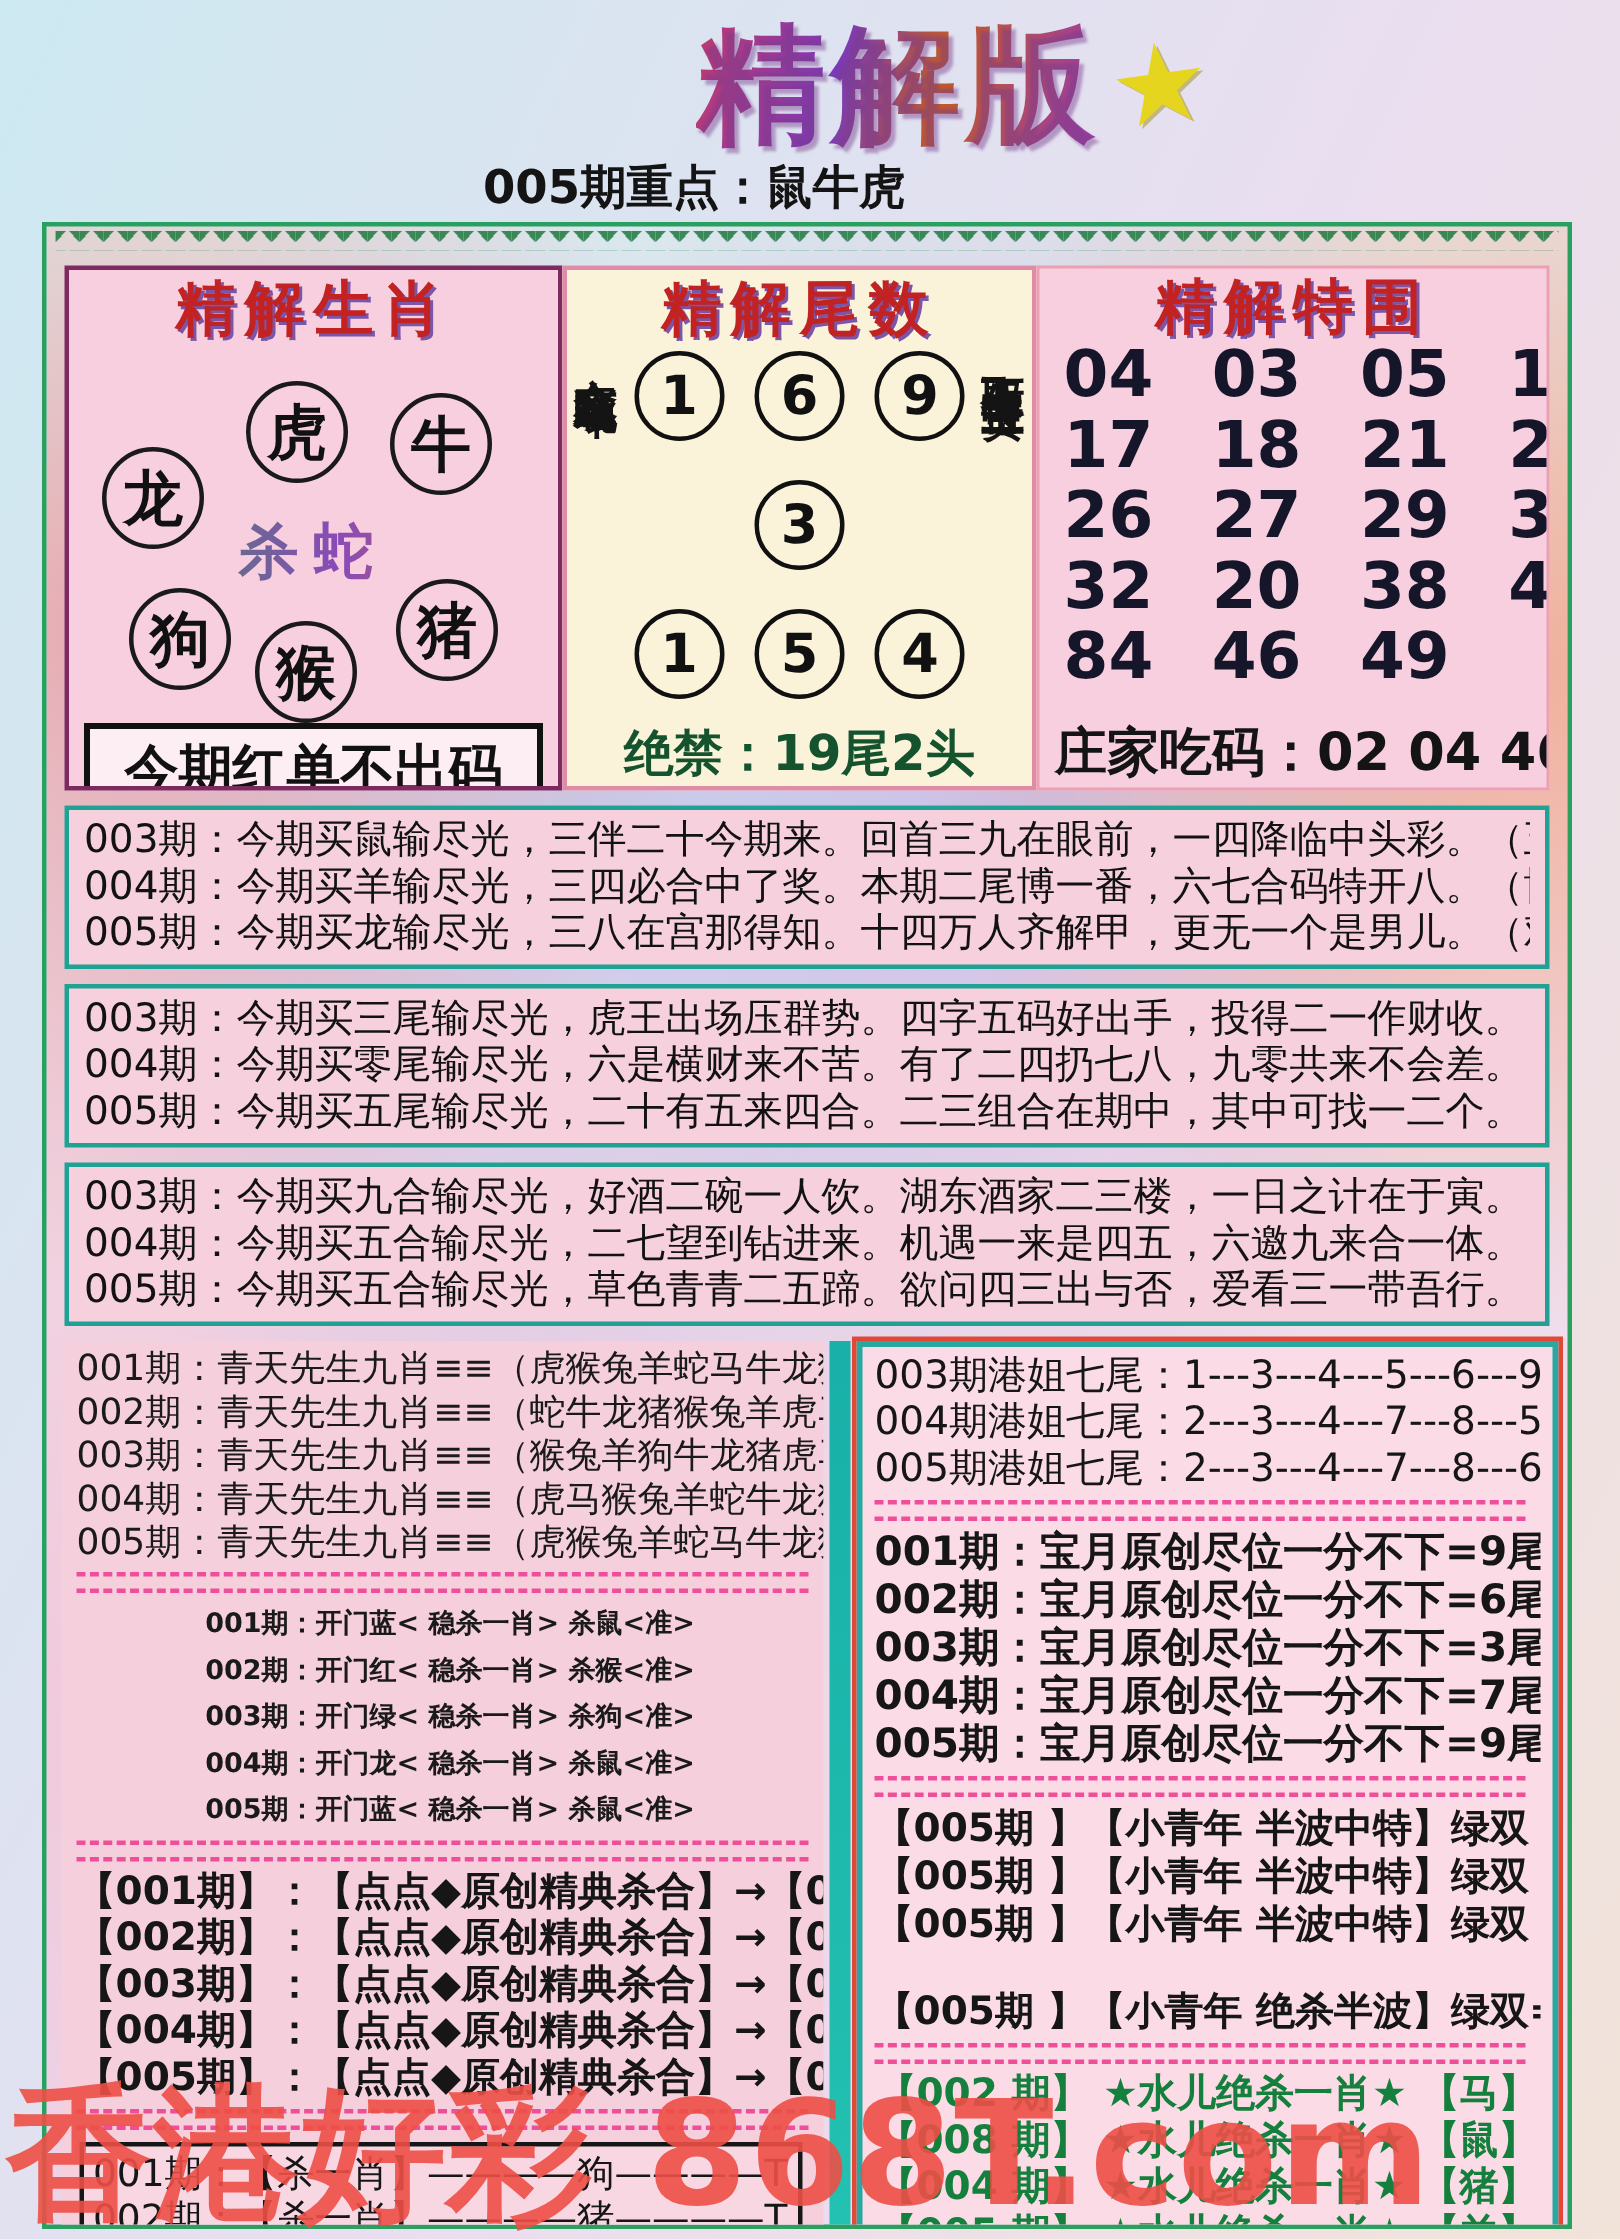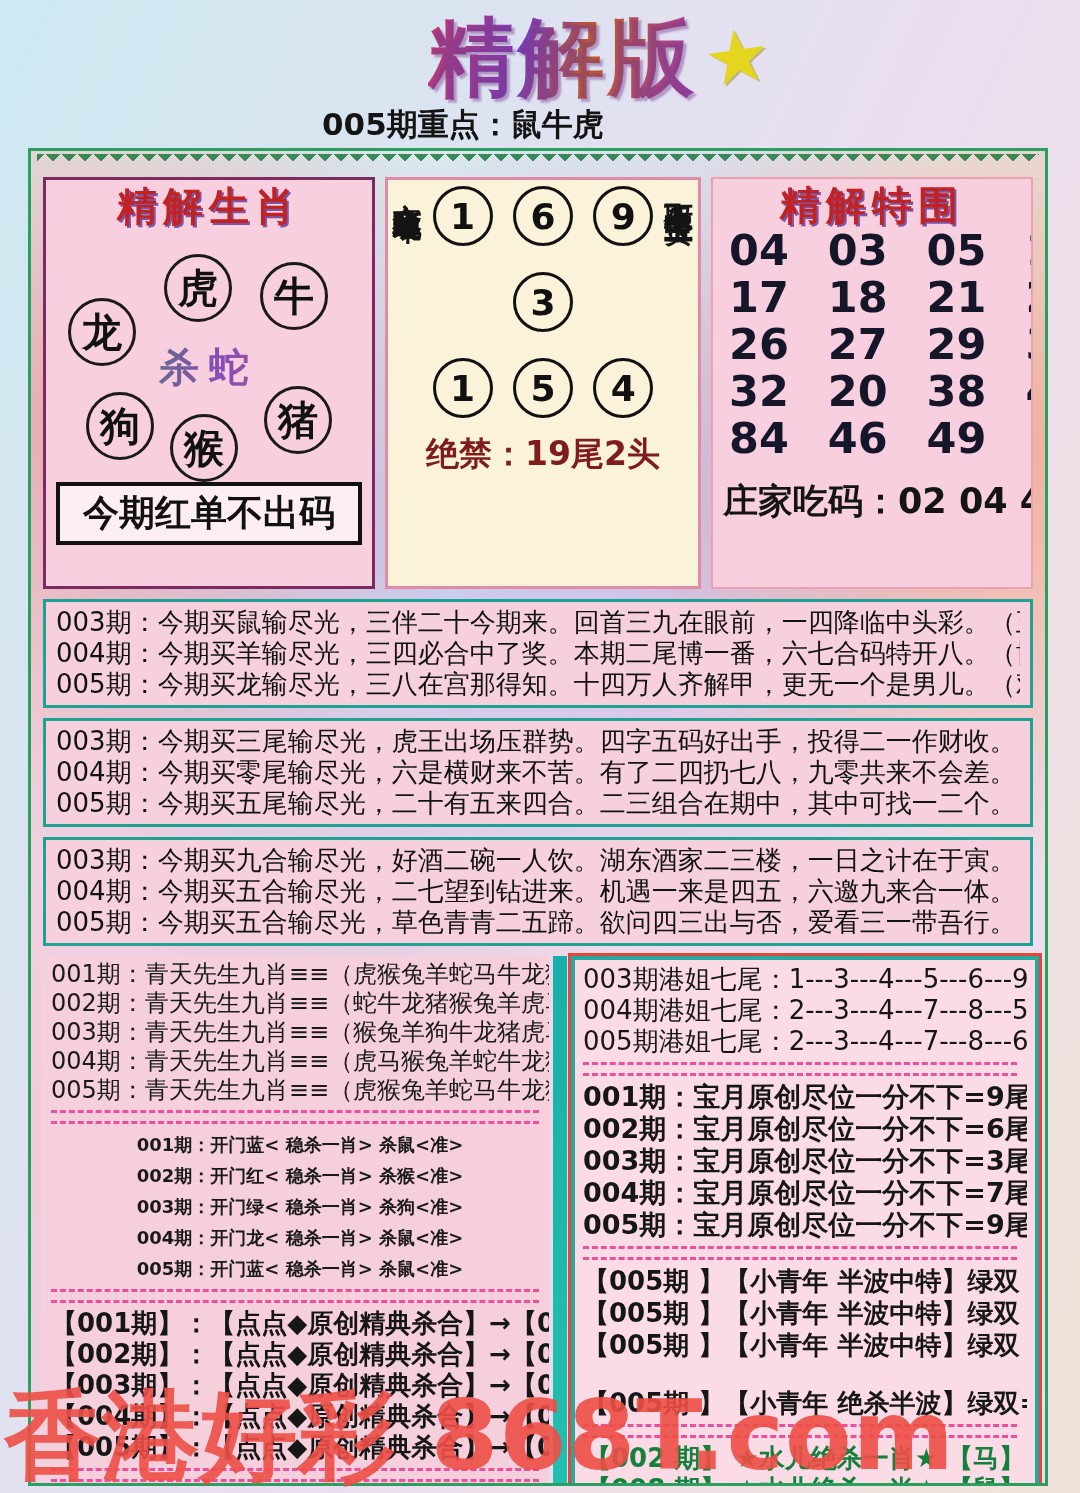--- a/index.html
+++ b/index.html
@@ -3,21 +3,21 @@
 <meta charset="utf-8">
 <style>
   html,body{margin:0;padding:0;}
   body{
     width:1080px;height:1493px;overflow:hidden;position:relative;
     font-family:"DejaVu Sans","Liberation Sans",sans-serif;
     background:linear-gradient(115deg,#cde9f1 0%,#eadef0 55%,#f2e3d9 100%);
   }
   
   .header{position:relative;height:148px;}
-  .title-wrap{position:absolute;left:428px;top:14px;display:flex;align-items:flex-start;}
+  .title-wrap{position:absolute;left:464px;top:14px;display:flex;align-items:flex-start;}
   .main-title{
     font-size:86px;font-weight:800;letter-spacing:4px;color:#a0308a;line-height:1;
     text-shadow:3px 3px 2px rgba(120,60,140,.45);
   }
   @supports (-webkit-background-clip:text) or (background-clip:text){
     .main-title{
       background:linear-gradient(100deg,#c03a70 0%,#7a3ab8 35%,#c05a2a 60%,#9a3ab0 100%);
       -webkit-background-clip:text;background-clip:text;color:transparent;
     }
   }
@@ -39,21 +39,21 @@
       radial-gradient(ellipse at 35% 30%, rgba(120,160,240,.30), transparent 40%),
       radial-gradient(ellipse at 65% 25%, rgba(130,110,220,.28), transparent 35%),
       radial-gradient(ellipse at 8% 75%, rgba(240,160,190,.35), transparent 45%),
       linear-gradient(160deg,#dff0ee 0%,#f2dde9 45%,#e9def1 100%);
   }
   .deco{height:13px;margin:3px 6px 0;
     background-image:linear-gradient(135deg,#1d7a3e 25%,transparent 25%),
                      linear-gradient(225deg,#1d7a3e 25%,transparent 25%);
     background-size:16px 13px;background-repeat:repeat-x;opacity:.85;}
   
-  .boxes{display:flex;gap:10px;margin:10px 12px 0;height:412px;}
+  .boxes{display:flex;margin:10px 12px 0;height:350px;}
   .box{box-sizing:border-box;overflow:hidden;}
   .box-title{text-align:center;font-size:40px;font-weight:800;color:#c22222;
     text-shadow:2px 2px 0 #7a55a8;letter-spacing:6px;margin-top:4px;line-height:1.1;}
   .box-zodiac{width:332px;background:#f7cfdf;border:3px solid #7c2a60;}
   .zodiac-area{position:relative;height:252px;}
   .zc{position:absolute;width:62px;height:62px;border:3px solid #1a1a1a;border-radius:50%;
     display:flex;align-items:center;justify-content:center;font-size:40px;font-weight:700;color:#111;}
   .zc1{left:118px;top:26px;} .zc2{left:214px;top:34px;} .zc3{left:22px;top:70px;}
   .zc4{left:40px;top:164px;} .zc5{left:124px;top:186px;} .zc6{left:218px;top:158px;}
   .kill{position:absolute;left:0;top:112px;width:100%;text-align:center;
@@ -67,21 +67,21 @@
   .box-tail{width:316px;background:#faf3da;border:3px solid #e08ca8;display:flex;flex-direction:column;}
   .tail-body{flex:1;display:flex;padding:0 4px;}
   .vtext{writing-mode:vertical-rl;text-orientation:upright;font-size:29px;font-weight:700;
     color:#141414;line-height:1.05;letter-spacing:2px;}
   .tail-center{flex:1;display:flex;flex-direction:column;align-items:stretch;}
   .digit-row{display:flex;justify-content:space-around;margin-top:6px;}
   .dc{width:54px;height:54px;border:3px solid #111;border-radius:50%;display:flex;
     align-items:center;justify-content:center;font-size:36px;font-weight:700;color:#111;}
   .mid-row{display:flex;justify-content:center;margin-top:26px;}
   .bot-row{margin-top:26px;}
-  .forbid{text-align:center;font-size:33px;font-weight:700;color:#7f1d1d;margin:14px 0 6px;white-space:nowrap;}
+  .forbid{text-align:center;font-size:33px;font-weight:700;color:#14532d;margin:14px 0 6px;white-space:nowrap;}
   .box-special{flex:1;background:#f7cfdf;border:2px solid #eba0b4;}
   .num-row{font-size:43px;font-weight:700;color:#16162a;word-spacing:24px;
     line-height:47px;padding-left:16px;white-space:nowrap;}
   .eat-line{font-size:35px;font-weight:700;color:#141414;margin-top:16px;padding-left:10px;white-space:nowrap;}
   
   .poem{margin:10px 12px 0;border:3px solid #1fa193;background:#f6d0dc;padding:5px 10px;}
   .poem-line{font-size:26px;line-height:31px;color:#121212;font-weight:500;
     white-space:nowrap;overflow:hidden;}
   
   .bottom{display:flex;margin:10px 0 0 10px;height:618px;}
@@ -128,20 +128,21 @@
         <div class="zc zc3">龙</div>
         <div class="kill">杀蛇</div>
         <div class="zc zc4">狗</div>
         <div class="zc zc5">猴</div>
         <div class="zc zc6">猪</div>
       </div>
       <div class="red-note">今期红单不出码</div>
     </div>
 
     <div class="box box-tail">
+      <div class="box-title">精解尾数</div>
       <div class="tail-body">
         <div class="vtext">六合之彩旺晚年</div>
         <div class="tail-center">
           <div class="digit-row">
             <div class="dc">1</div>
             <div class="dc">6</div>
             <div class="dc">9</div>
           </div>
           <div class="mid-row">
             <div class="dc">3</div>

